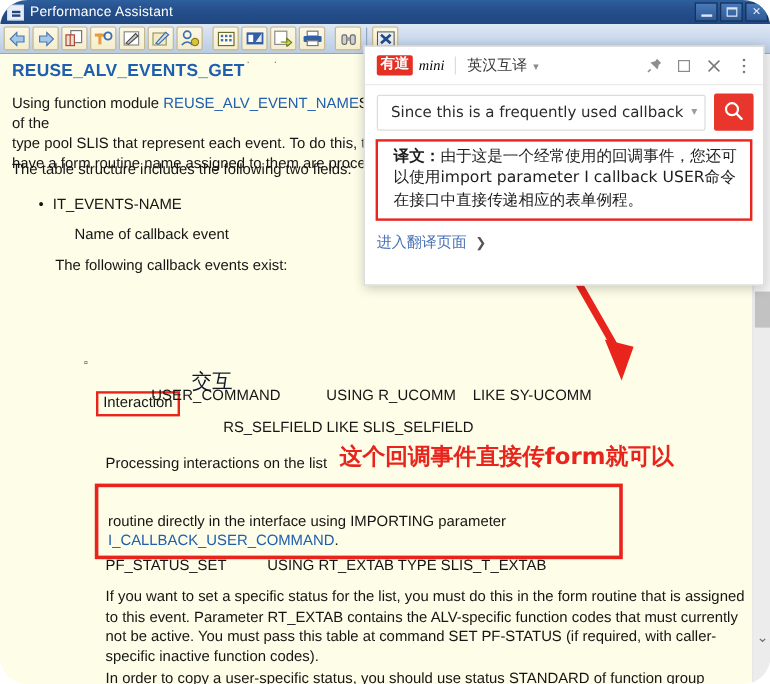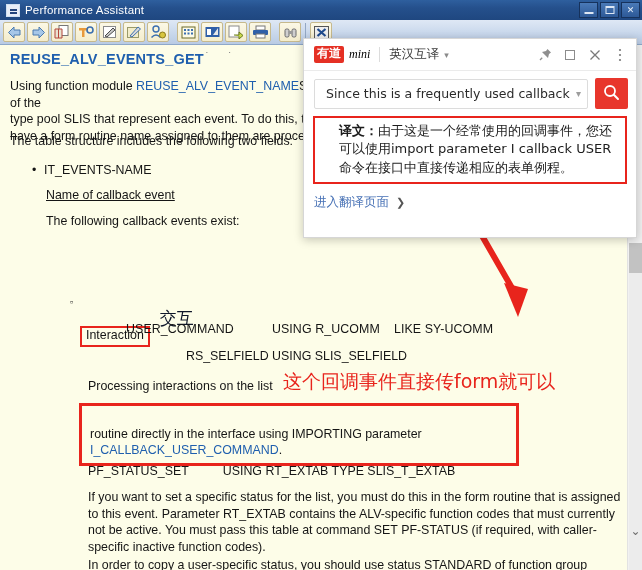--- a/index.html
+++ b/index.html
@@ -9,20 +9,21 @@
     overflow: hidden;
     background: #ffffff;
     font-family: "Liberation Sans", sans-serif;
   }
 
   #app {
     position: relative;
     width: 642px; height: 570px;
     overflow: hidden;
     background: #fdfde8;
+    border-radius: 23px;
   }
 
   
   .titlebar {
     position: absolute; left: 0; top: 0;
     width: 642px; height: 20px;
     background: linear-gradient(to bottom, #2e5f9e 0%, #25508c 40%, #1f4780 100%);
     display: flex; align-items: center;
     padding: 0 2px;
   }
@@ -129,21 +130,21 @@
     font-weight: bold;
     letter-spacing: .2px;
     font-family: "Liberation Sans", sans-serif;
   }
   .blue { color: #1f5fae; }
 
   .p1 { position: absolute; left: 10px; top: 33px; width: 460px; }
   .p2 { position: absolute; left: 10px; top: 88px; width: 420px; }
   .bullet1 { position: absolute; left: 32px; top: 117px; }
   .bullet1 .dot { display:inline-block; width: 12px; }
-  .p3 { position: absolute; left: 46px; top: 142px; text-decoration: underline; }
+  .p3 { position: absolute; left: 62px; top: 142px; }
   .p4 { position: absolute; left: 46px; top: 168px; }
 
   .interaction-row {
     position: absolute; left: 80px; top: 245px;
     display: flex; align-items: center; gap: 10px;
   }
   .redbox-inline {
     border: 2px solid #e8241c;
     padding: 1px 4px 2px 4px;
     line-height: 1.1;
@@ -170,21 +171,21 @@
   }
   .usercmd .gap1 { display: inline-block; width: 38px; }
   .usercmd .gap2 { display: inline-block; width: 14px; }
   .rsself { position: absolute; left: 186px; top: 303px; white-space: nowrap; }
 
   .proc { position: absolute; left: 88px; top: 333px; white-space: nowrap; }
   .cn-annot-2 {
     position: absolute; left: 283px; top: 327px;
     color: #e8241c;
     font-size: 19px;
-    font-weight: normal;
+    font-weight: bold;
     font-family: "DejaVu Sans", sans-serif;
     white-space: nowrap;
     line-height: 1;
   }
 
   .redbox-para {
     position: absolute; left: 79px; top: 358px;
     width: 440px;
     border: 3px solid #e8241c;
     padding: 4px 6px 5px 8px;
@@ -314,21 +315,21 @@
     width: 33px; height: 31px;
     background: #e8362c;
     border: 0; border-radius: 2px;
     cursor: pointer;
     display: flex; align-items: center; justify-content: center;
   }
 
   .yd-result-wrap { padding: 1px 9px 0 9px; }
   .yd-result {
     border: 2px solid #e8241c;
-    padding: 4px 6px 5px 24px;
+    padding: 4px 6px 5px 13px;
     font-size: 13px;
     line-height: 1.42;
     color: #1d1d1d;
     font-family: "DejaVu Sans", sans-serif;
   }
   .yd-result b { font-weight: bold; }
   .yd-link {
     padding: 10px 0 0 10px;
     color: #4771b5;
     font-size: 12.5px;
@@ -510,21 +511,21 @@
       <div class="sub-dot">▫</div>
       <div class="interaction-row">
         <span class="redbox-inline">Interaction</span>
         <span class="cn-annot">交互</span>
       </div>
 
       <div class="usercmd">
         <span>USER_COMMAND</span><span class="gap1"></span><span>USING R_UCOMM</span><span class="gap2"></span><span>LIKE SY-UCOMM</span>
       </div>
 
-      <div class="rsself">RS_SELFIELD USING SLIS_SELFIELD</div>
+      <div class="rsself">RS_SELFIELD LIKE SLIS_SELFIELD</div>
 
       <div class="proc">Processing interactions on the list</div>
       <div class="cn-annot-2">这个回调事件直接传form就可以</div>
 
       <div class="redbox-para">
         <br>
         <span>routine directly in the interface using IMPORTING parameter</span><br>
         <span class="blue">I_CALLBACK_USER_COMMAND</span><span>.</span>
       </div>
 

